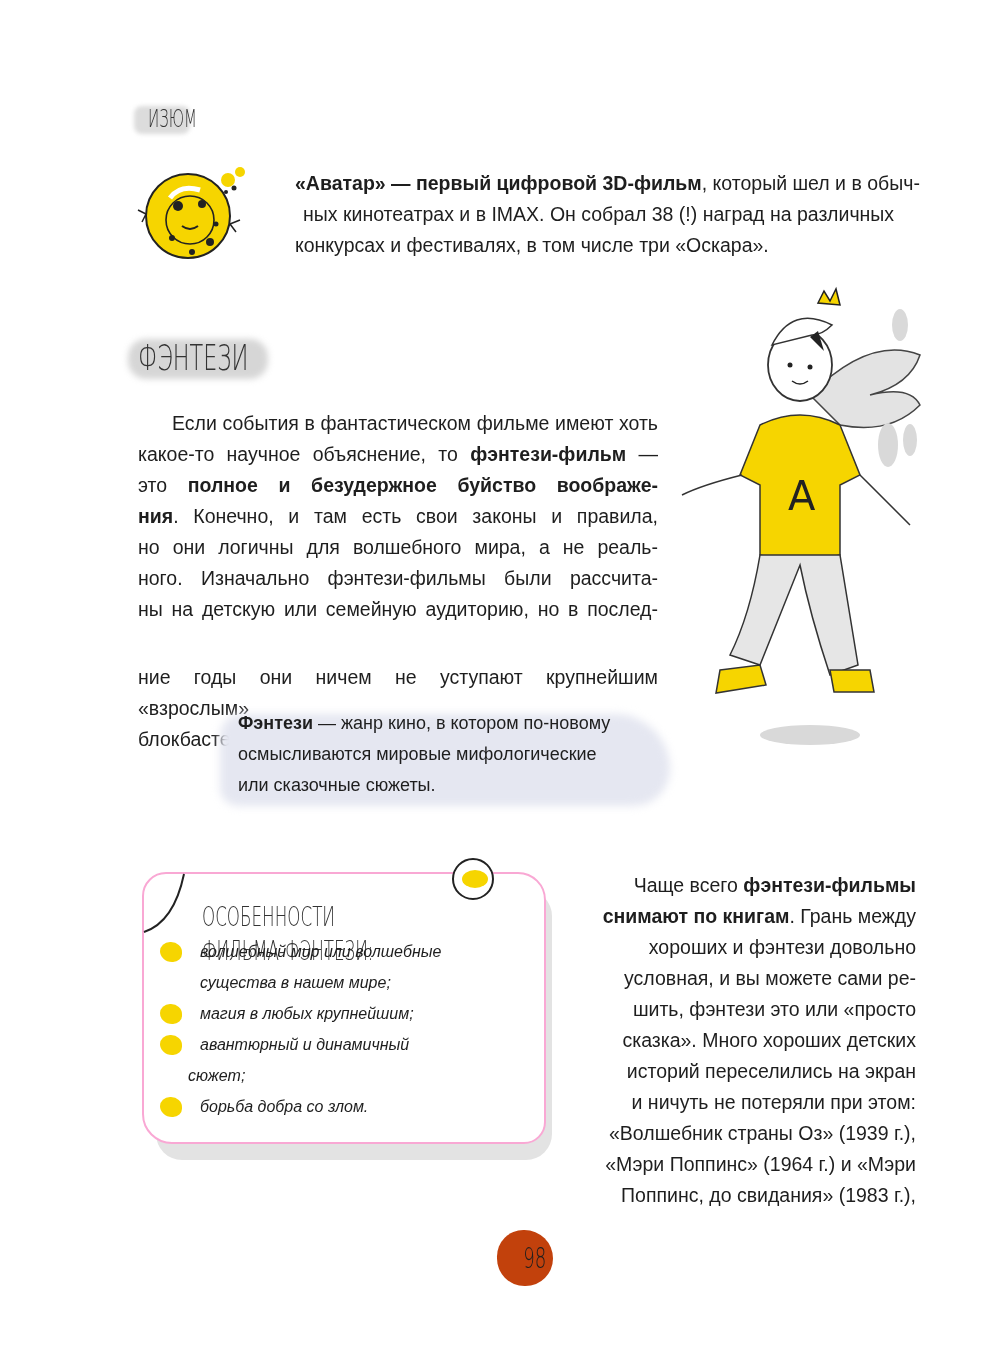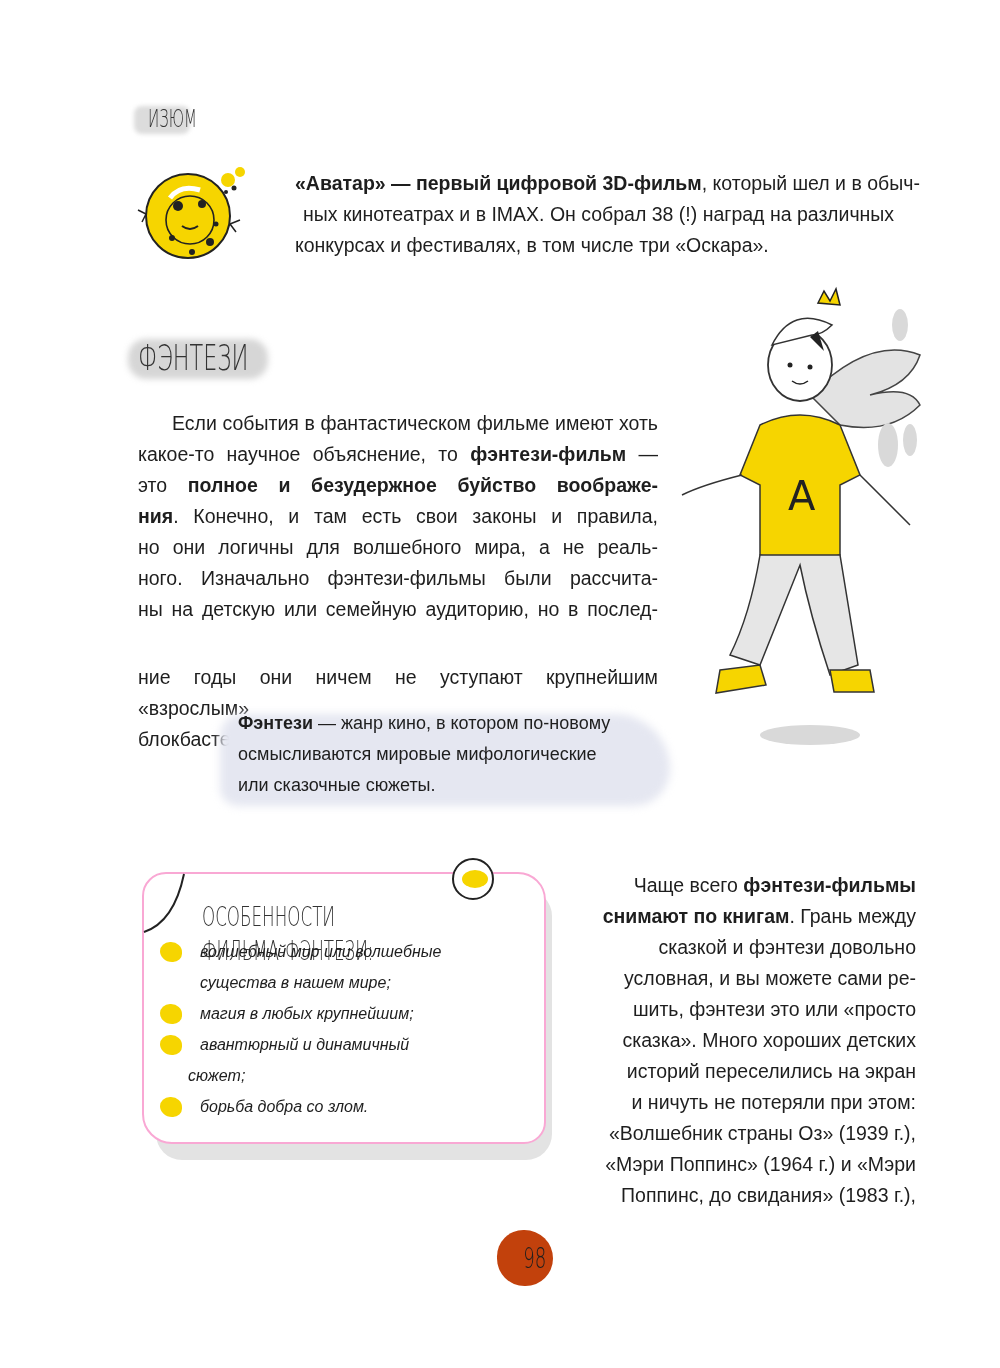--- a/index.html
+++ b/index.html
@@ -165,21 +165,21 @@
           <span class="bullet"></span>
           <span class="line">борьба добра со злом.</span>
         </li>
     </ul>
   </div>
 </div>
 
 <div class="abs para" style="left:578px; top:870px; width:338px;" id="books">
     <span class="line" style="text-align: right; text-align-last: right;"><span>Чаще всего </span><b>фэнтези-фильмы</b></span>
     <span class="line" style="text-align: left; text-align-last: right;"><b>снимают по книгам</b><span>. Грань между</span></span>
-    <span class="line" style="text-align: right; text-align-last: right;"><span>сказкой и фэнтези довольно</span></span>
+    <span class="line" style="text-align: right; text-align-last: right;"><span>хороших и фэнтези довольно</span></span>
     <span class="line" style="text-align: right; text-align-last: right;"><span>условная, и вы можете сами ре-</span></span>
     <span class="line" style="text-align: right; text-align-last: right;"><span>шить, фэнтези это или «просто</span></span>
     <span class="line" style="text-align: right; text-align-last: right;"><span>сказка». Много хороших детских</span></span>
     <span class="line" style="text-align: right; text-align-last: right;"><span>историй переселились на экран</span></span>
     <span class="line" style="text-align: right; text-align-last: right;"><span>и ничуть не потеряли при этом:</span></span>
     <span class="line" style="text-align: right; text-align-last: right;"><span>«Волшебник страны Оз» (1939 г.),</span></span>
     <span class="line" style="text-align: right; text-align-last: right;"><span>«Мэри Поппинс» (1964 г.) и «Мэри</span></span>
     <span class="line" style="text-align: right; text-align-last: right;"><span>Поппинс, до свидания» (1983 г.),</span></span>
   </div>
 

